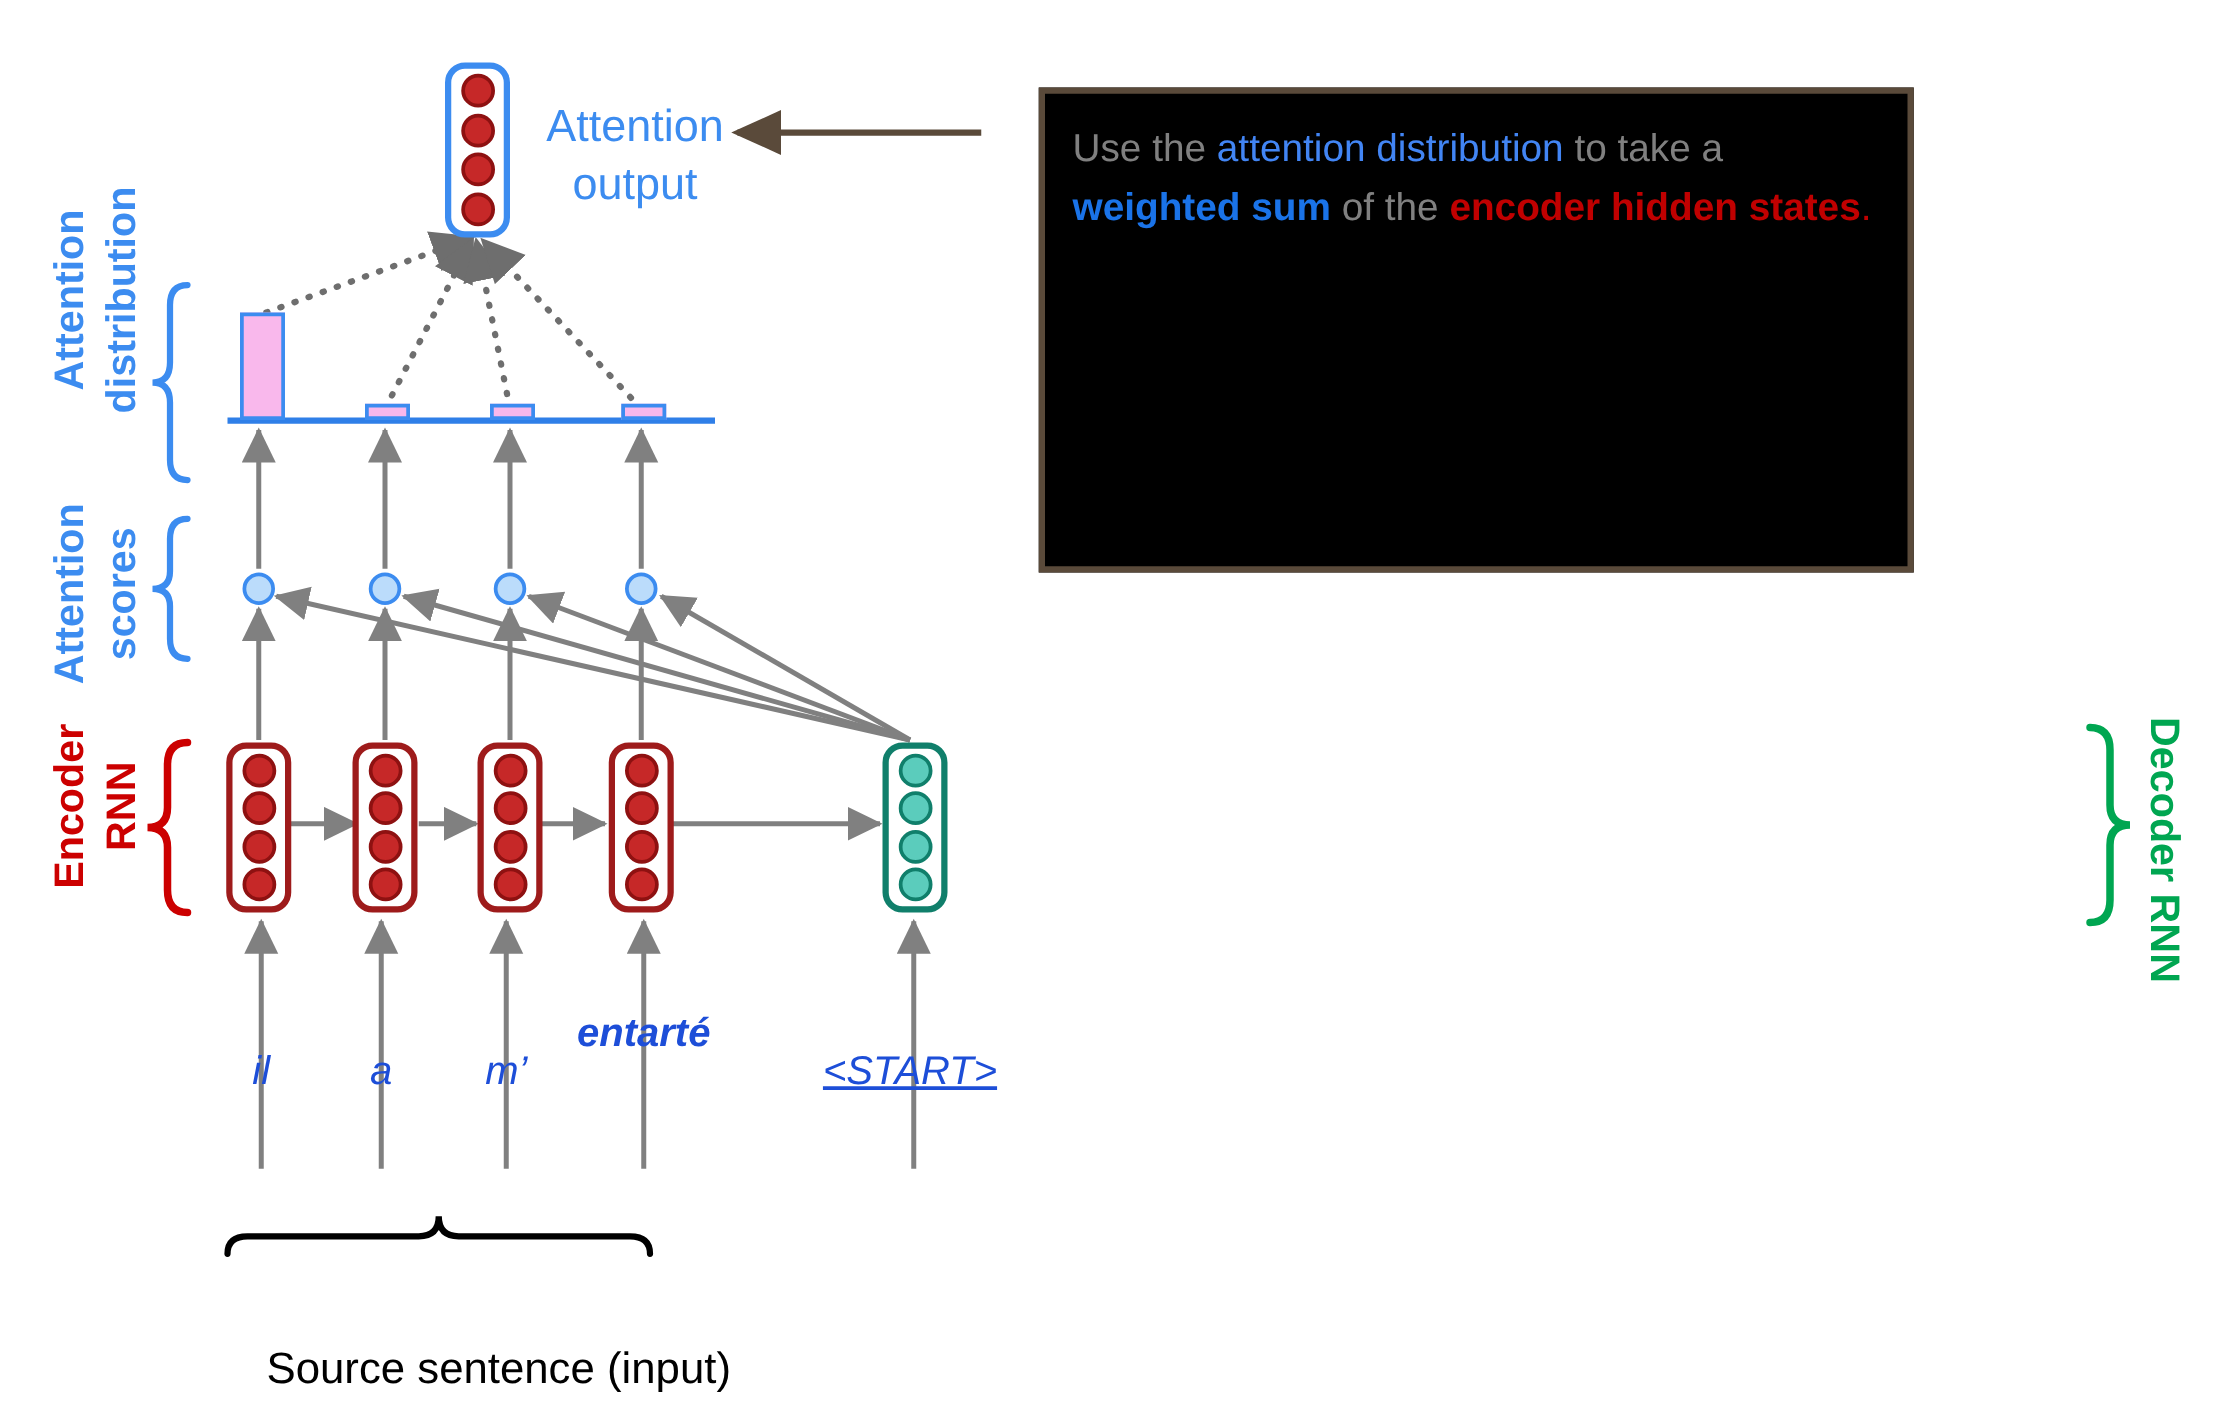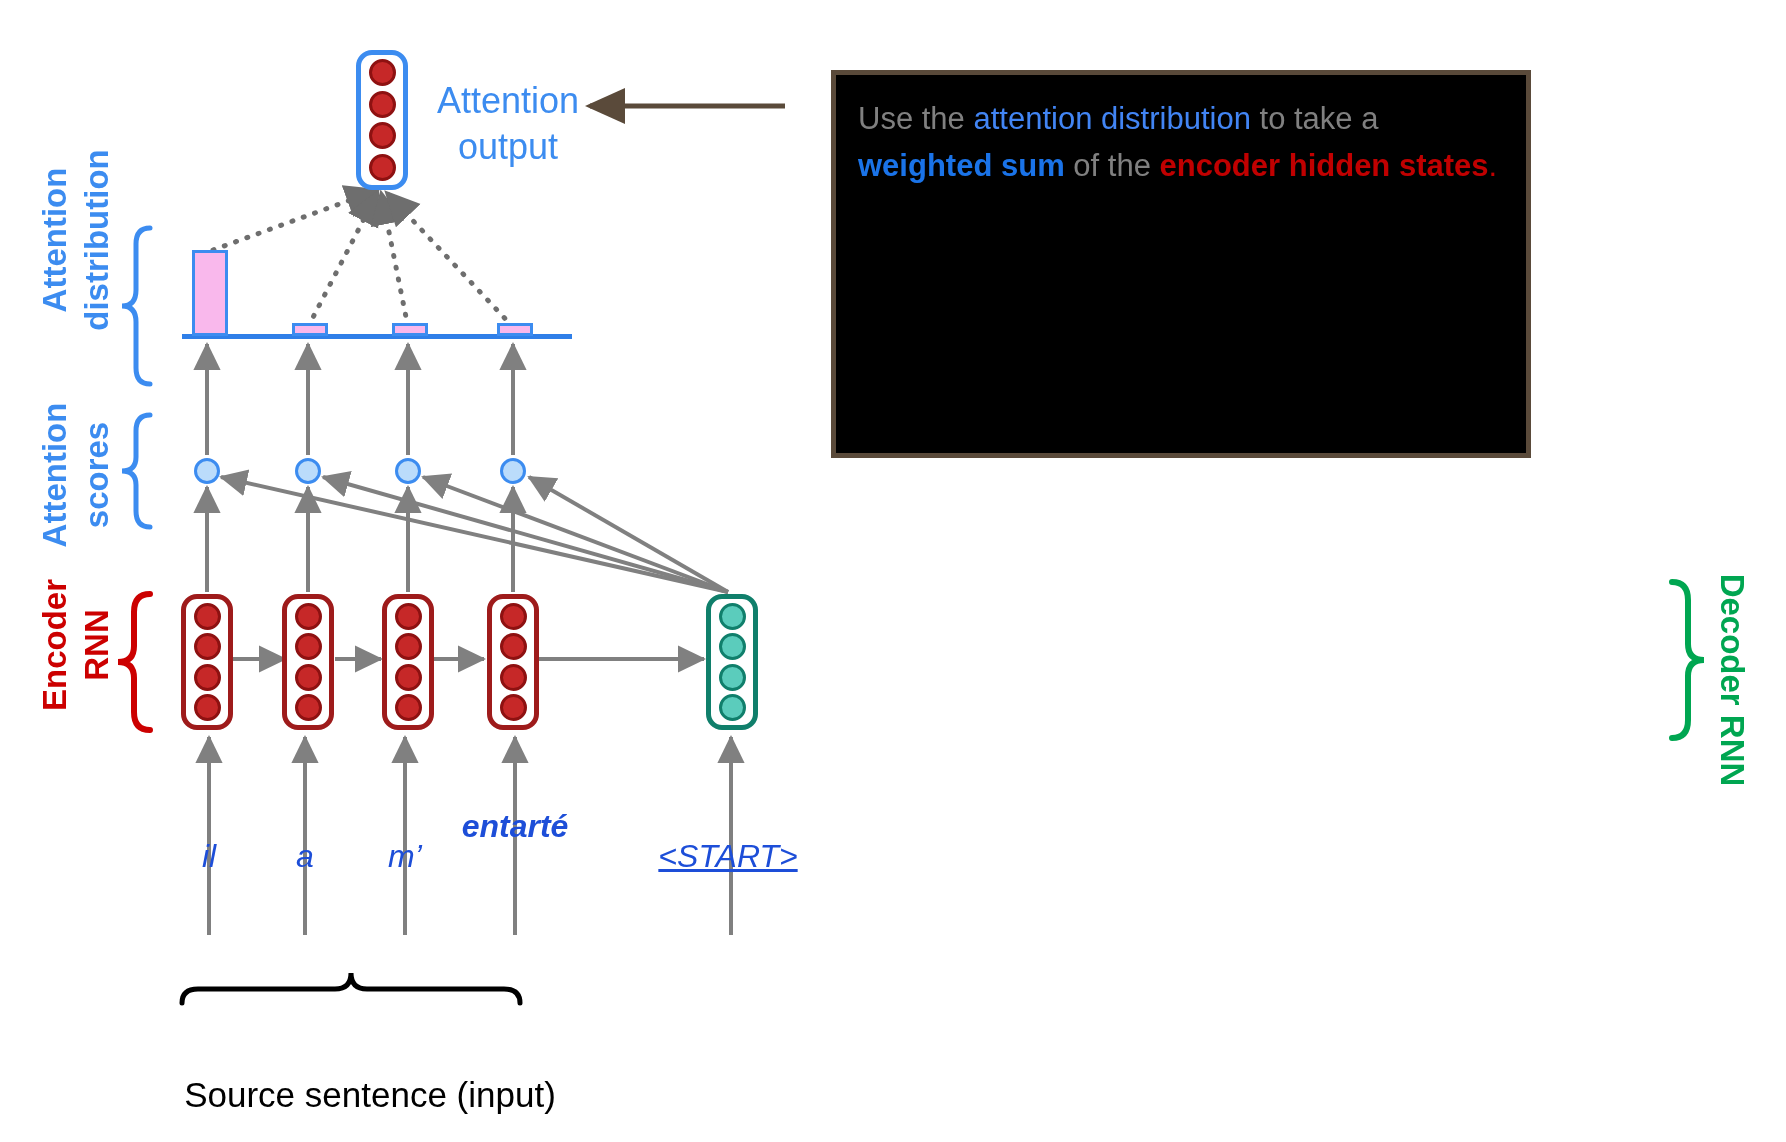--- a/index.html
+++ b/index.html
@@ -143,20 +143,21 @@
     white-space: nowrap;
   }
   .lbl-source {
     position: absolute;
     font-size: 35px;
     color: #000000;
     left: 0;
     top: 1075px;
     width: 740px;
     text-align: center;
+    padding-left: 29px;
   }
   
   .callout {
     position: absolute;
     left: 831px;
     top: 70px;
     width: 700px;
     height: 388px;
     box-sizing: border-box;
     border: 5px solid #5A4A3A;

